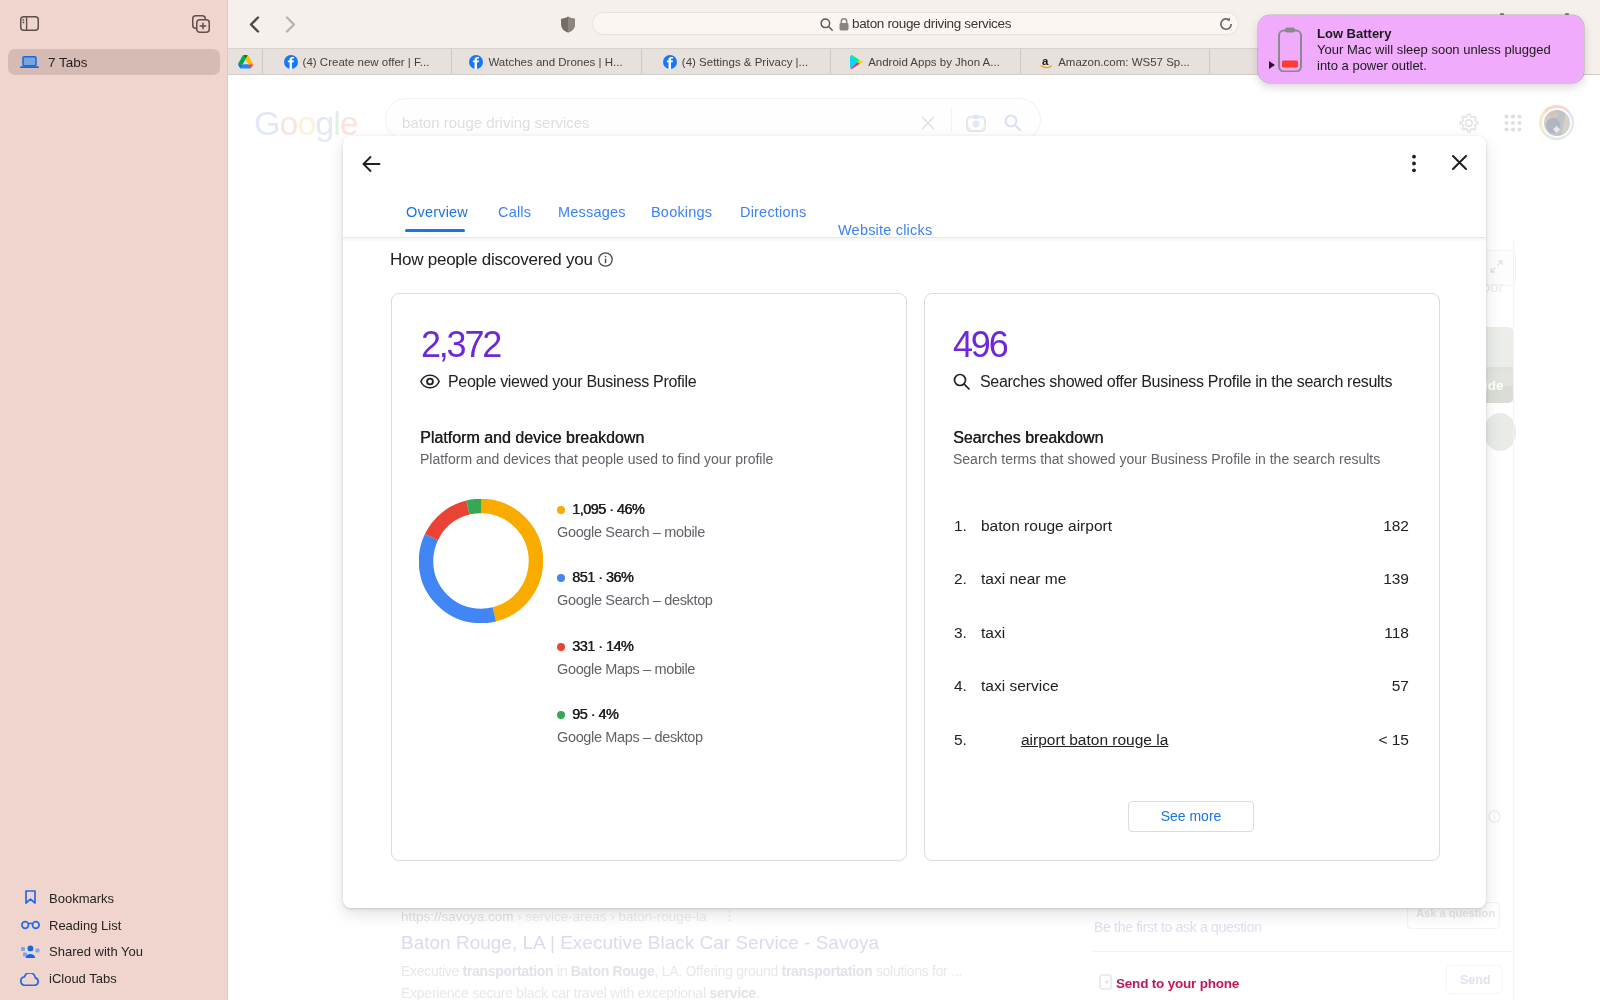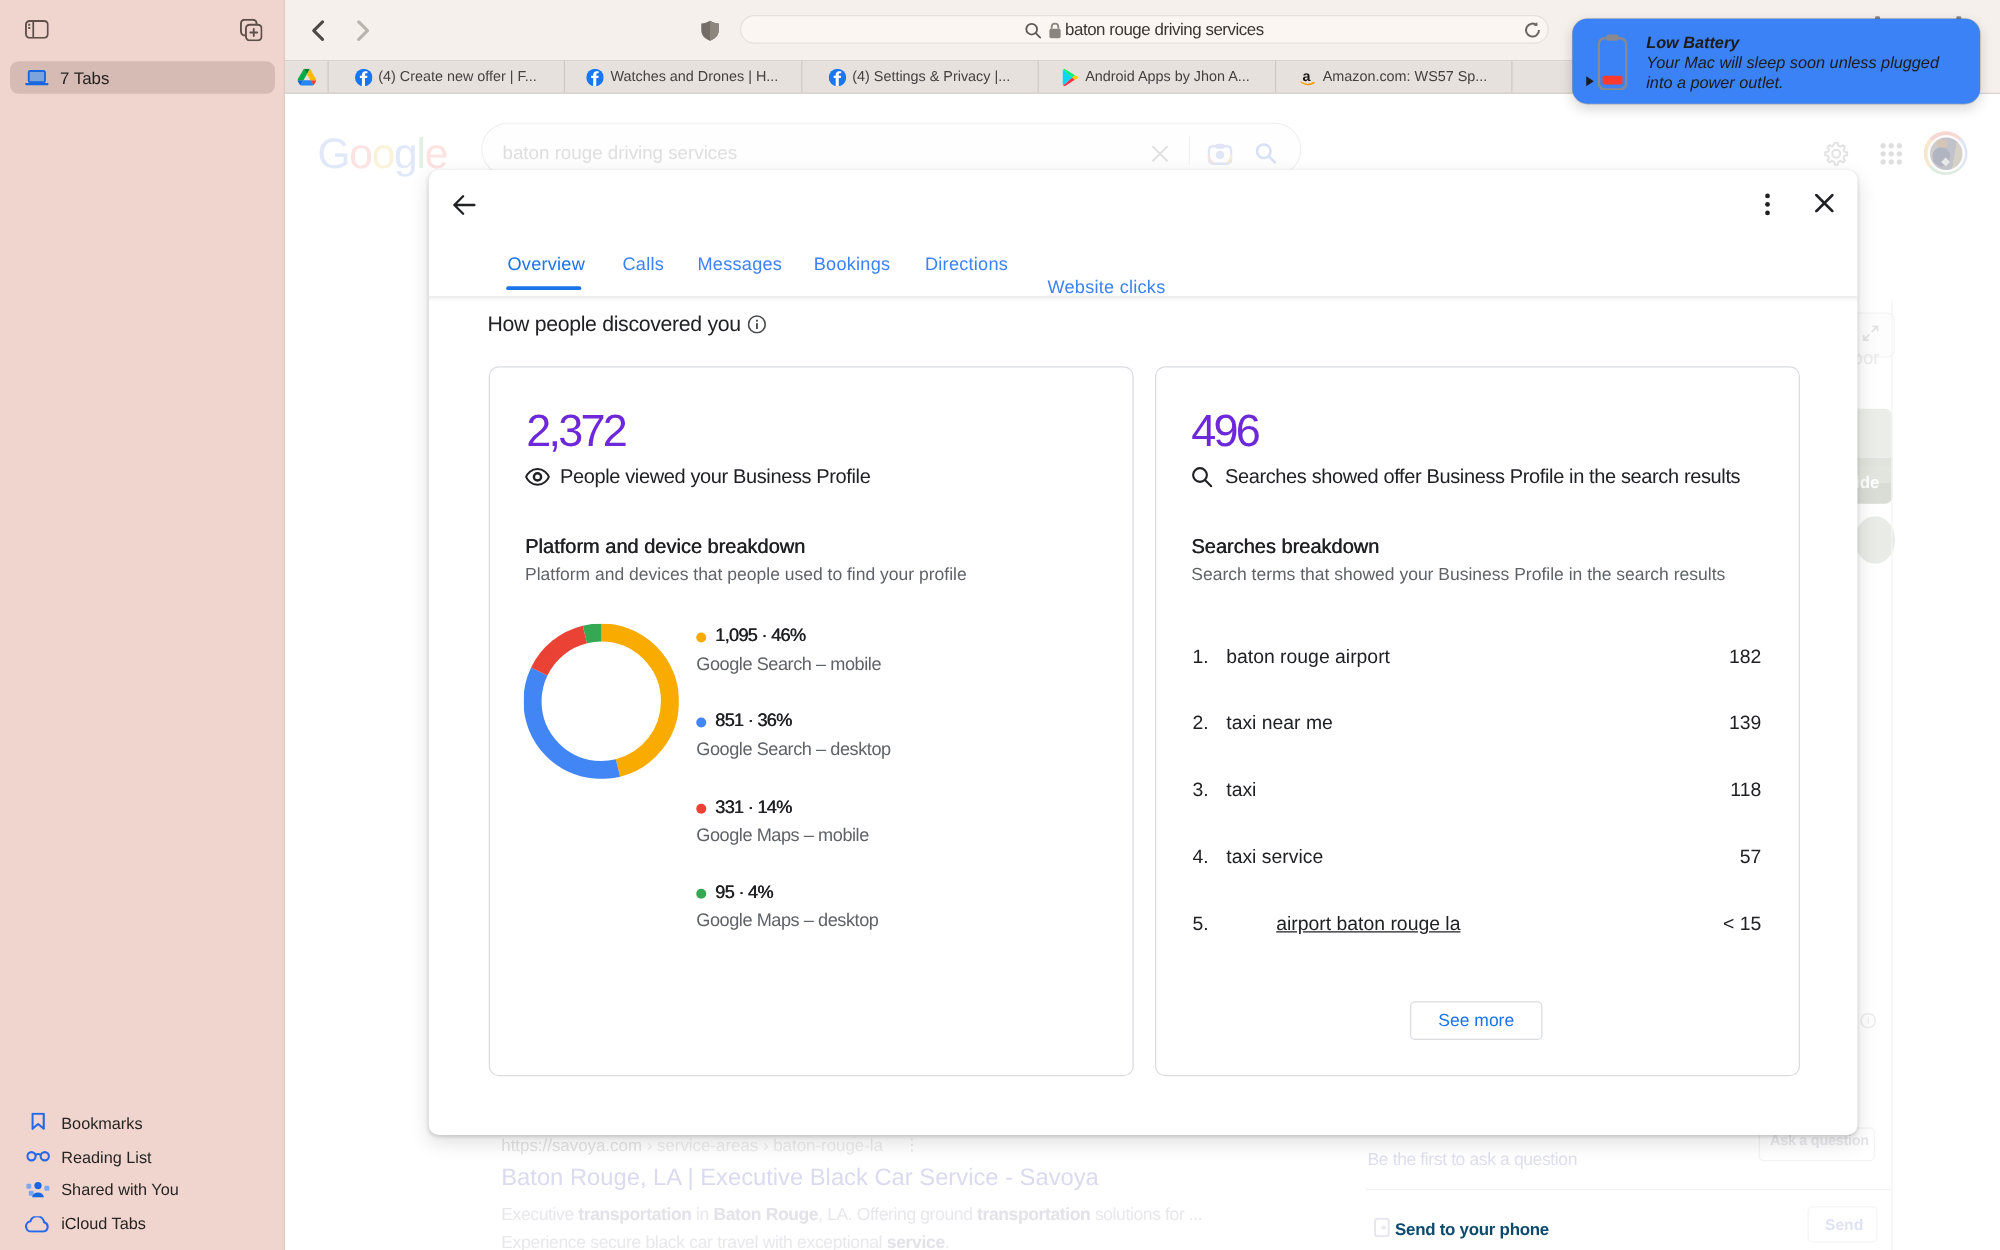--- a/index.html
+++ b/index.html
@@ -30,25 +30,25 @@
   .bignum{position:absolute;font-size:36px;letter-spacing:-2.2px;color:#6d28d9;}
   .cardlabel{position:absolute;font-size:16px;letter-spacing:-0.3px;color:#202124;}
   .sechead{position:absolute;font-size:16px;font-weight:400;letter-spacing:0;color:#202124;text-shadow:0.4px 0 0 #202124;}
   .subtext{position:absolute;font-size:14px;color:#5f6368;}
   .legval{position:absolute;font-size:14.5px;font-weight:400;letter-spacing:-0.55px;color:#202124;text-shadow:0.4px 0 0 #202124;}
   .leglab{position:absolute;font-size:14.5px;letter-spacing:-0.35px;color:#5f6368;}
   .dot{position:absolute;width:8px;height:8px;border-radius:50%;}
   .srow-n{position:absolute;font-size:15.5px;color:#202124;}
   .srow-t{position:absolute;font-size:15.5px;color:#202124;}
   .srow-v{position:absolute;font-size:15.5px;color:#202124;text-align:right;}
-  #seemore{left:1128px;top:801px;width:106px;height:31px;border:1px solid #dadce0;border-radius:4px;
+  #seemore{left:1128px;top:801px;width:126px;height:31px;border:1px solid #dadce0;border-radius:4px;
            box-sizing:border-box;text-align:center;line-height:29px;font-size:14px;font-weight:500;color:#1a73e8;}
   
-  #notif{left:1258px;top:15px;width:326px;height:68px;background:#3b82f6;border-radius:12px;z-index:9;
-         box-shadow:0 0 0 0.5px rgba(0,0,0,0.22),0 4px 10px rgba(0,0,0,0.16);font-style:italic;}
+  #notif{left:1258px;top:15px;width:326px;height:68px;background:#f0abfc;border-radius:12px;z-index:9;
+         box-shadow:0 0 0 0.5px rgba(0,0,0,0.22),0 4px 10px rgba(0,0,0,0.16);}
   #notif .title{position:absolute;left:59px;top:11px;font-size:13px;font-weight:700;color:#1c1b1a;}
   #notif .line{position:absolute;left:59px;font-size:13px;color:#1c1b1a;}
 </style>
 </head>
 <body>
 
 <div id="bgpage">
 
   <div class="abs" style="left:254px;top:104px;font-size:34px;font-weight:500;letter-spacing:-1px;">
     <span style="color:#e1e8f8">G</span><span style="color:#fae3e0">o</span><span style="color:#fbf2da">o</span><span style="color:#e1e8f8">g</span><span style="color:#e2efe5">l</span><span style="color:#fae3e0">e</span>
@@ -120,21 +120,21 @@
       <text x="6.5" y="9.6" text-anchor="middle" font-size="9" fill="#ededf0">i</text>
     </svg>
   <div class="abs" style="left:1094px;top:919px;font-size:14px;letter-spacing:-0.3px;color:#dedeef;">Be the first to ask a question</div>
   <div class="abs" style="left:1407px;top:902px;width:91px;height:25px;border:1px solid #f3f3f6;border-radius:4px;"></div>
   <div class="abs" style="left:1416px;top:907px;font-size:11.5px;font-weight:700;letter-spacing:-0.2px;color:#e7e7ec;">Ask a question</div>
   <div class="abs" style="left:1093px;top:951px;width:421px;height:1px;background:#f2f2f4;"></div>
   <svg class="abs" style="left:1098px;top:974px" width="15" height="16" viewBox="0 0 15 16">
     <rect x="2" y="1" width="11" height="14" rx="2" fill="none" stroke="#e6e6ee" stroke-width="1.6"></rect>
     <path d="M7 8 l3 0 m-1.5 -1.5 l1.5 1.5 l-1.5 1.5" stroke="#e6e6ee" stroke-width="1.4" fill="none"></path>
   </svg>
-  <div class="abs" style="left:1116px;top:976px;font-size:13.5px;font-weight:700;letter-spacing:-0.2px;color:#0c4a6e;">Send to your phone</div>
+  <div class="abs" style="left:1116px;top:976px;font-size:13.5px;font-weight:700;letter-spacing:-0.2px;color:#be185d;">Send to your phone</div>
   <div class="abs" style="left:1446px;top:965px;width:54px;height:27px;border:1px solid #f5f5f8;border-radius:4px;"></div>
   <div class="abs" style="left:1460px;top:973px;font-size:12.5px;font-weight:700;color:#dfe3f2;">Send</div>
 </div>
 
 <div id="toolbar" class="abs">
 
   <svg class="abs" style="left:21px;top:16px" width="11" height="17" viewBox="0 0 11 17">
       <path d="M9 1.5 L2 8.5 L9 15.5" stroke="#4c4845" stroke-width="2.4" fill="none" stroke-linecap="round" stroke-linejoin="round"></path>
     </svg>
   <svg class="abs" style="left:57px;top:16px" width="11" height="17" viewBox="0 0 11 17">

